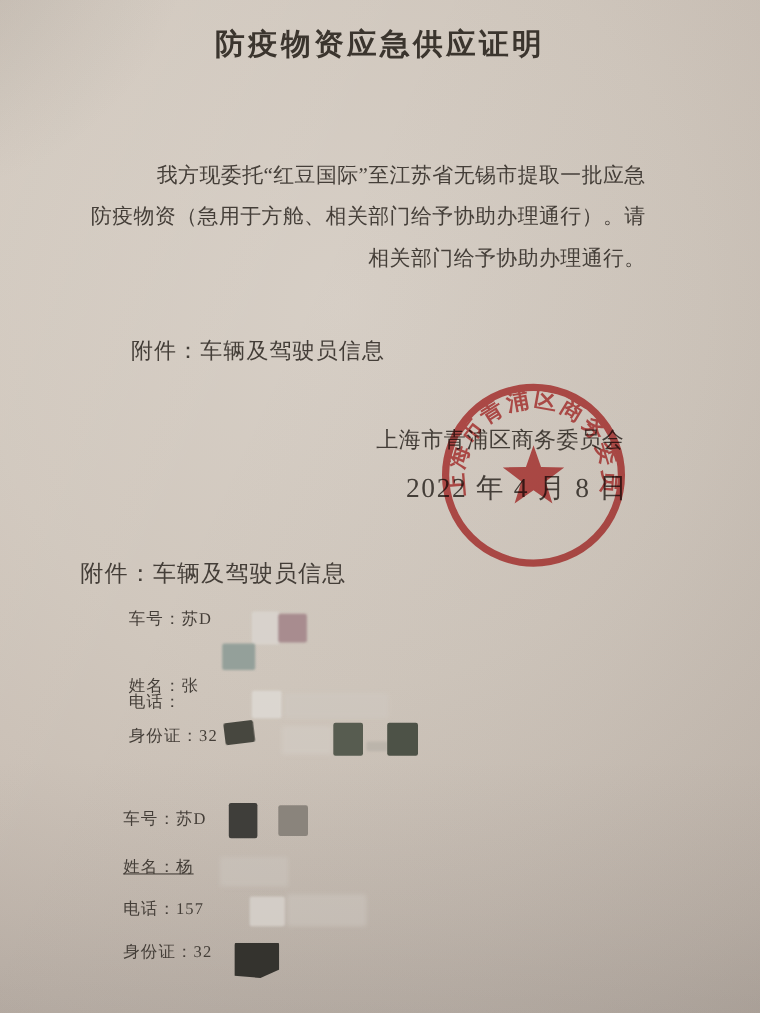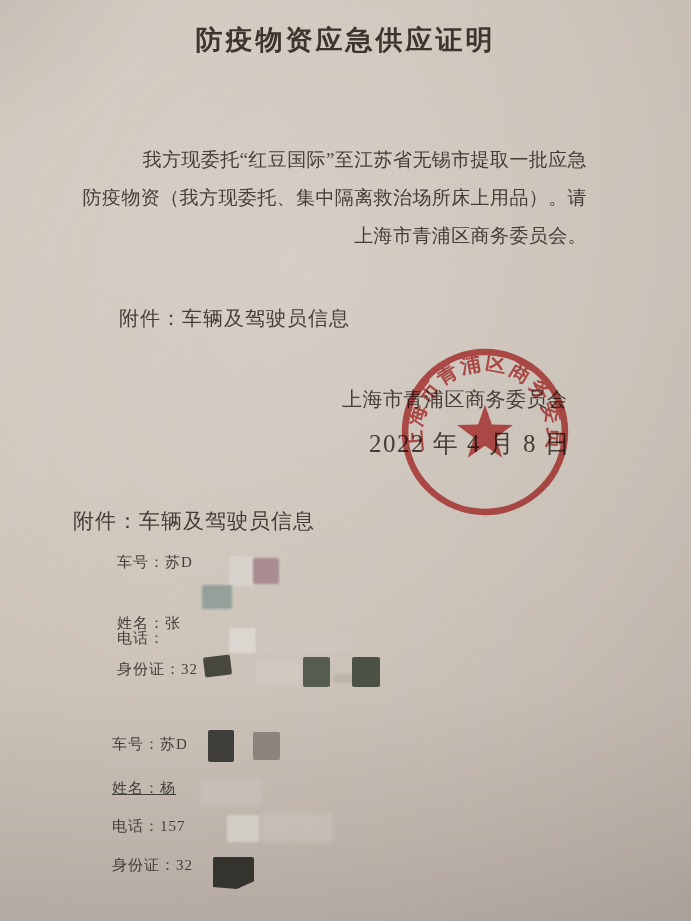--- a/index.html
+++ b/index.html
@@ -68,22 +68,22 @@
 <div class="photo">
   <div class="paper-light"></div>
   <div class="paper-sheen"></div>
   <div class="shadow-bottom"></div>
   <div class="shadow-corner"></div>
 
   <div class="doc-title">防疫物资应急供应证明</div>
 
   <div class="paragraph">
     <div class="line indent">我方现委托“红豆国际”至江苏省无锡市提取一批应急</div>
-    <div class="line">防疫物资（我方现委托、集中隔离救治场所床上用品）。请</div>
-    <div class="line">上海市青浦区商务委员会。</div>
+    <div class="line">防疫物资（急用于方舱、相关部门给予协助办理通行）。请</div>
+    <div class="line">相关部门给予协助办理通行。</div>
   </div>
 
   <div class="attachment-note">附件：车辆及驾驶员信息</div>
 
   <div class="sig-org">上海市青浦区商务委员会</div>
   <div class="sig-date">2022 年 4 月 8 日</div>
 
   <svg class="seal" viewBox="0 0 172 172" xmlns="http://www.w3.org/2000/svg">
     <defs>
       <path id="seal-arc" d="M 26,107 A 63,63 0 1 1 146,107" fill="none"></path>

